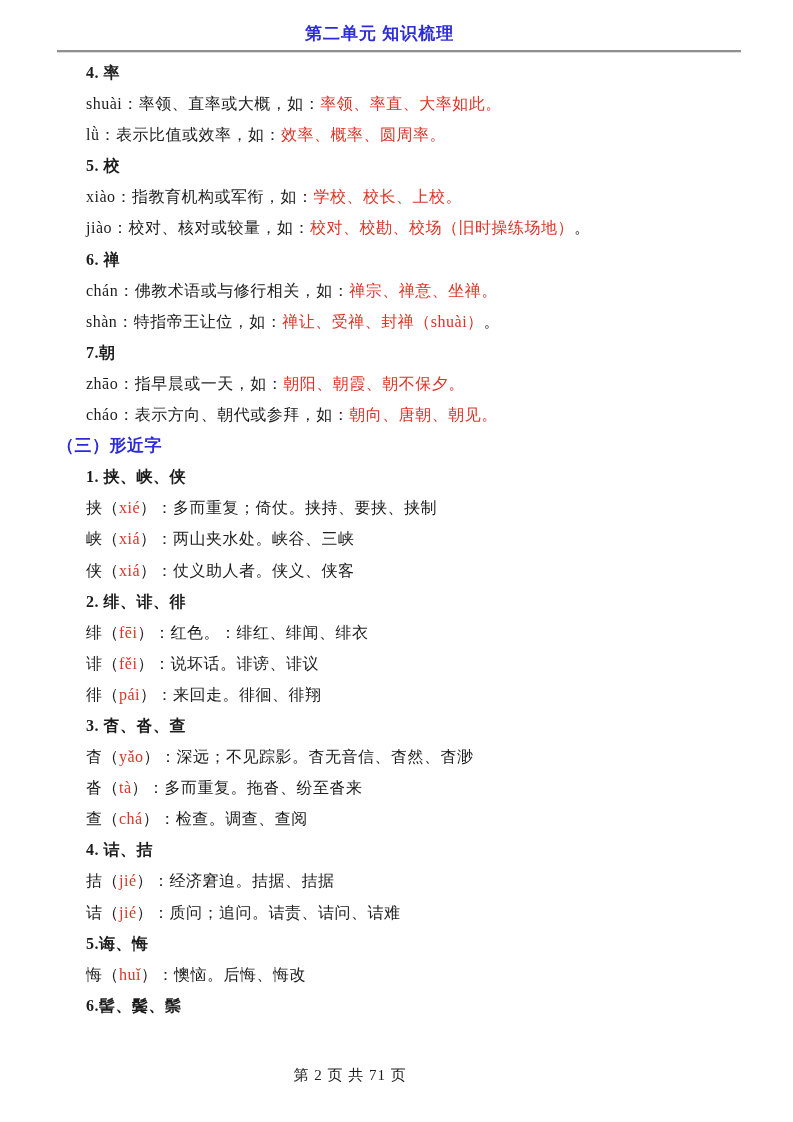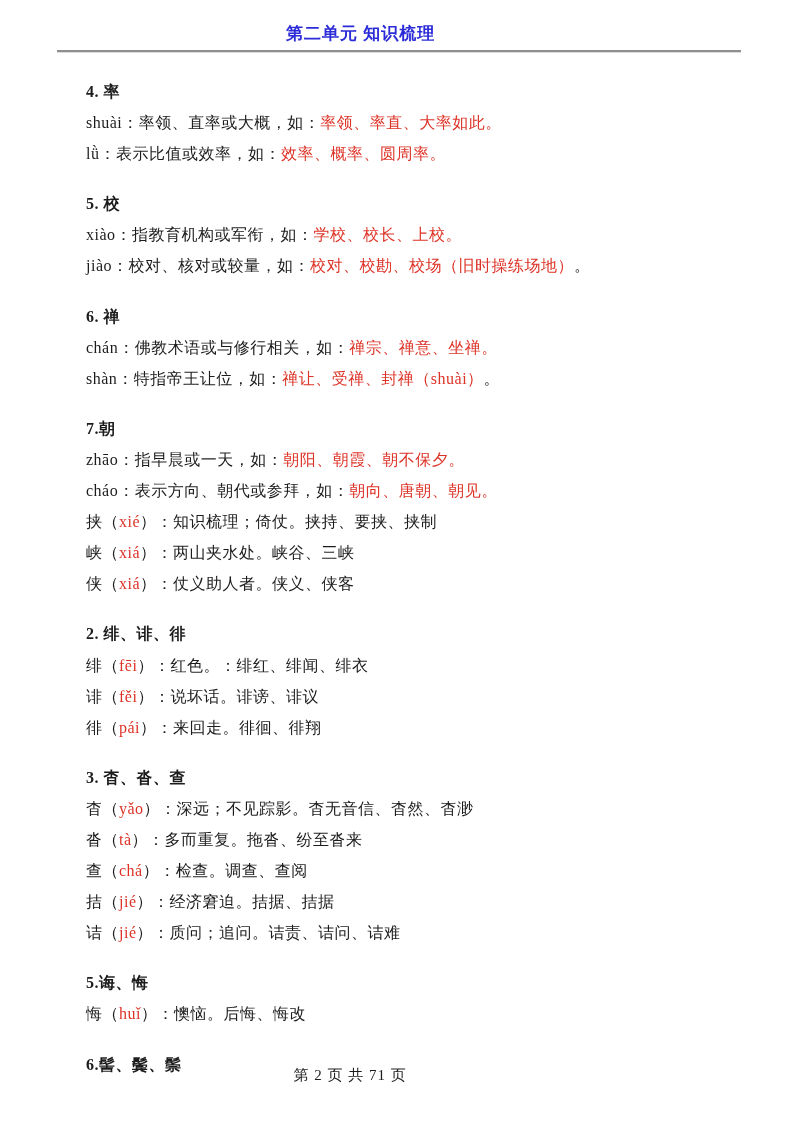--- a/index.html
+++ b/index.html
@@ -11,33 +11,34 @@
   body{
     width:793px;height:1122px;position:relative;overflow:hidden;
     font-family:"Liberation Serif","DejaVu Serif",serif;
     color:var(--text);
   }
   .page{position:absolute;inset:0;background:#ffffff;}
   .header-title{
     position:absolute;top:22px;left:0;width:721px;
     text-align:center;font-size:17px;font-weight:bold;color:var(--blue);
     letter-spacing:1px;
+    padding-left:19px;
   }
   .header-divider{
     position:absolute;top:50px;left:57px;width:684px;height:0;
     border-top:2px solid #8f8f8f;border-bottom:1px solid #dcdcdc;
   }
   .content{
     position:absolute;top:57px;left:57px;width:700px;
   }
   .line{
     margin:0;height:31.1px;line-height:31.1px;
     font-size:16px;letter-spacing:0.5px;white-space:nowrap;
   }
-  .line.heading{font-weight:bold;padding-left:29px;margin-top:19px;}
+  .line.heading{font-weight:bold;padding-left:29px;}
   .line.blue-heading{font-weight:bold;color:var(--blue);padding-left:0;font-size:17px;}
   .line.body{padding-left:29px;}
   span.red{
     color:var(--red);
     text-underline-offset:4px;
     text-decoration-thickness:1px;
   }
   span.plain{color:var(--text);}
   .page-footer{
     position:absolute;top:1066px;left:0;width:700px;
@@ -57,31 +58,34 @@
       <p class="line body"><span class="plain">lǜ：表示比值或效率，如：</span><span class="red">效率、概率、圆周率。</span></p>
       <p class="line heading">5. 校</p>
       <p class="line body"><span class="plain">xiào：指教育机构或军衔，如：</span><span class="red">学校、校长、上校。</span></p>
       <p class="line body"><span class="plain">jiào：校对、核对或较量，如：</span><span class="red">校对、校勘、校场（旧时操练场地）</span><span class="plain">。</span></p>
       <p class="line heading">6. 禅</p>
       <p class="line body"><span class="plain">chán：佛教术语或与修行相关，如：</span><span class="red">禅宗、禅意、坐禅。</span></p>
       <p class="line body"><span class="plain">shàn：特指帝王让位，如：</span><span class="red">禅让、受禅、封禅（shuài）</span><span class="plain">。</span></p>
       <p class="line heading">7.朝</p>
       <p class="line body"><span class="plain">zhāo：指早晨或一天，如：</span><span class="red">朝阳、朝霞、朝不保夕。</span></p>
       <p class="line body"><span class="plain">cháo：表示方向、朝代或参拜，如：</span><span class="red">朝向、唐朝、朝见。</span></p>
-      <p class="line body"><span class="plain">挟（</span><span class="red">xié</span><span class="plain">）：知识梳理；倚仗。挟持、要挟、挟制</span></p>
+      <p class="line blue-heading">（三）形近字</p>
+      <p class="line heading">1. 挟、峡、侠</p>
+      <p class="line body"><span class="plain">挟（</span><span class="red">xié</span><span class="plain">）：多而重复；倚仗。挟持、要挟、挟制</span></p>
       <p class="line body"><span class="plain">峡（</span><span class="red">xiá</span><span class="plain">）：两山夹水处。峡谷、三峡</span></p>
       <p class="line body"><span class="plain">侠（</span><span class="red">xiá</span><span class="plain">）：仗义助人者。侠义、侠客</span></p>
       <p class="line heading">2. 绯、诽、徘</p>
       <p class="line body"><span class="plain">绯（</span><span class="red">fēi</span><span class="plain">）：红色。：绯红、绯闻、绯衣</span></p>
       <p class="line body"><span class="plain">诽（</span><span class="red">fěi</span><span class="plain">）：说坏话。诽谤、诽议</span></p>
       <p class="line body"><span class="plain">徘（</span><span class="red">pái</span><span class="plain">）：来回走。徘徊、徘翔</span></p>
       <p class="line heading">3. 杳、沓、查</p>
       <p class="line body"><span class="plain">杳（</span><span class="red">yǎo</span><span class="plain">）：深远；不见踪影。杳无音信、杳然、杳渺</span></p>
       <p class="line body"><span class="plain">沓（</span><span class="red">tà</span><span class="plain">）：多而重复。拖沓、纷至沓来</span></p>
       <p class="line body"><span class="plain">查（</span><span class="red">chá</span><span class="plain">）：检查。调查、查阅</span></p>
+      <p class="line heading">4. 诘、拮</p>
       <p class="line body"><span class="plain">拮（</span><span class="red">jié</span><span class="plain">）：经济窘迫。拮据、拮据</span></p>
       <p class="line body"><span class="plain">诘（</span><span class="red">jié</span><span class="plain">）：质问；追问。诘责、诘问、诘难</span></p>
       <p class="line heading">5.诲、悔</p>
       <p class="line body"><span class="plain">悔（</span><span class="red">huǐ</span><span class="plain">）：懊恼。后悔、悔改</span></p>
       <p class="line heading">6.髻、鬓、鬃</p>
     </div>
   <div class="page-footer">第 2 页 共 71 页</div>
 </div>
 
 </body></html>

